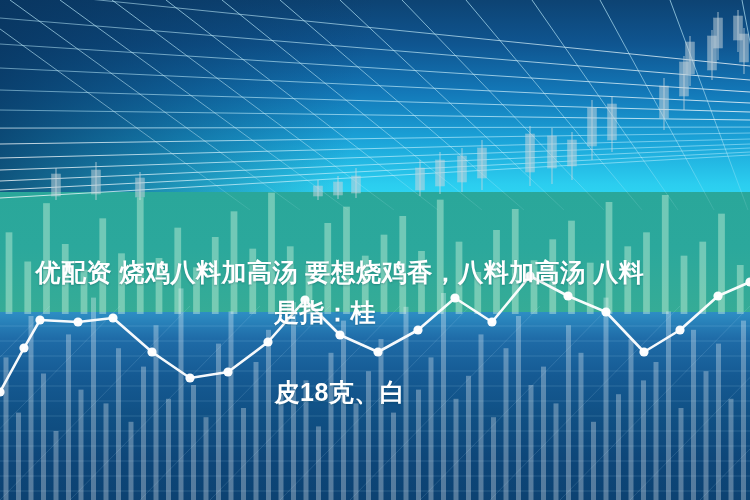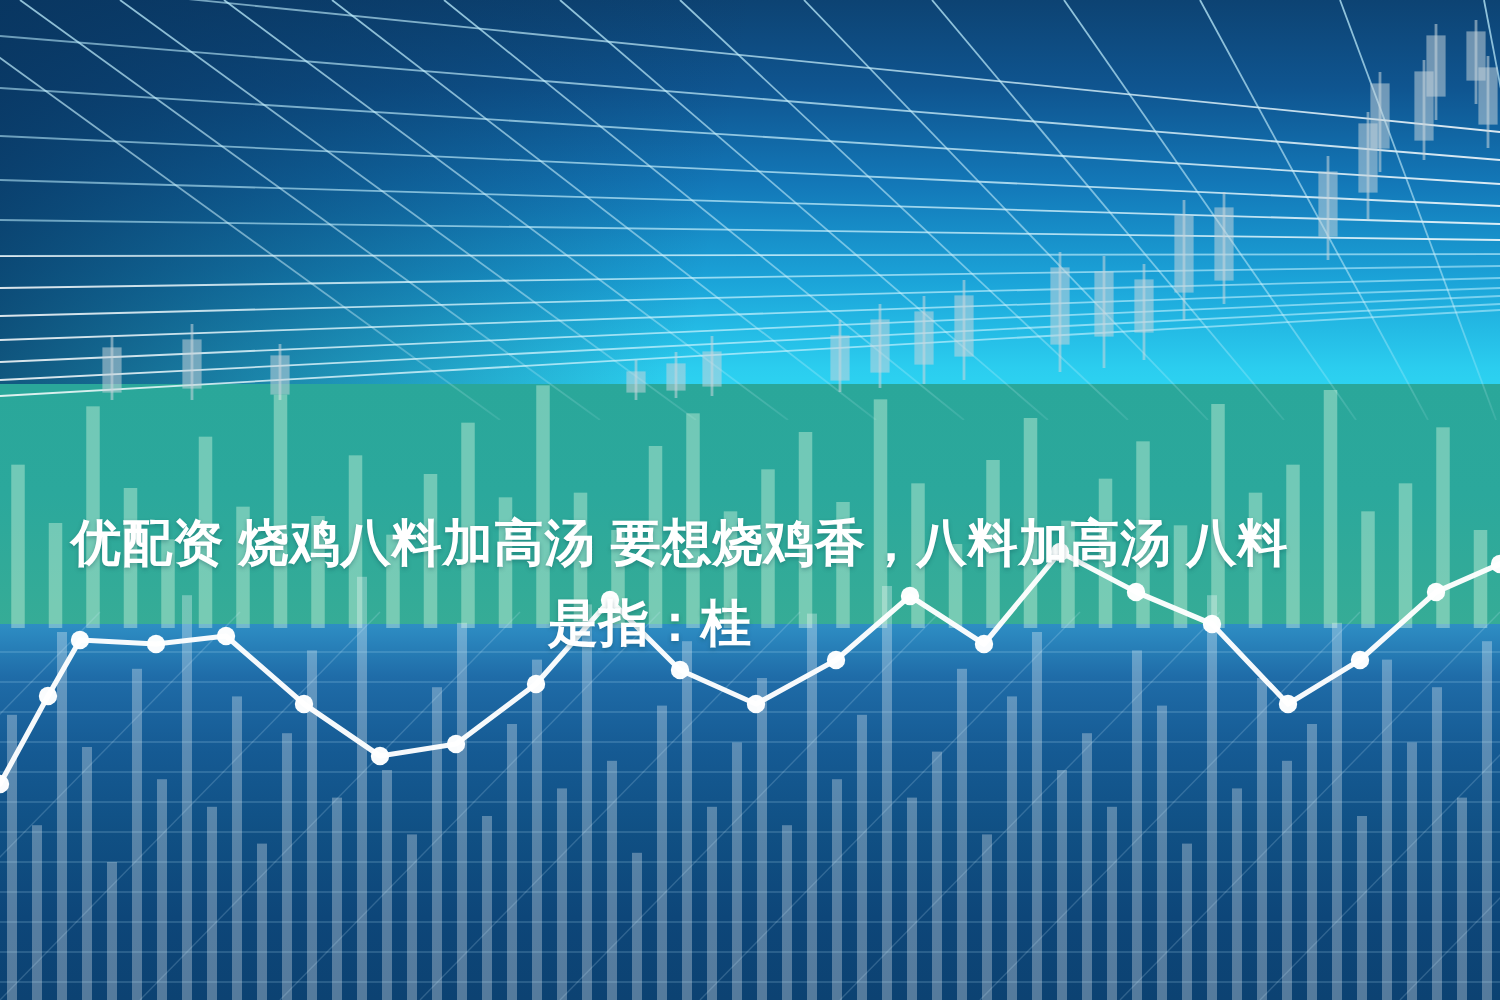--- a/index.html
+++ b/index.html
@@ -317,15 +317,16 @@
         <circle cx="606" cy="76" r="4.6" fill="#ffffff" opacity="0.98"></circle>
         <circle cx="644" cy="116" r="4.6" fill="#ffffff" opacity="0.98"></circle>
         <circle cx="680" cy="94" r="4.6" fill="#ffffff" opacity="0.98"></circle>
         <circle cx="718" cy="60" r="4.6" fill="#ffffff" opacity="0.98"></circle>
         <circle cx="750" cy="46" r="4.6" fill="#ffffff" opacity="0.98"></circle>
       </g>
   </svg>
 
   <div class="caption">
     <span>优配资 烧鸡八料加高汤 要想烧鸡香，八料加高汤 八料是指：桂</span><br>
+    <span>皮18克、白</span>
   </div>
 
 </div>
 
 </body></html>

